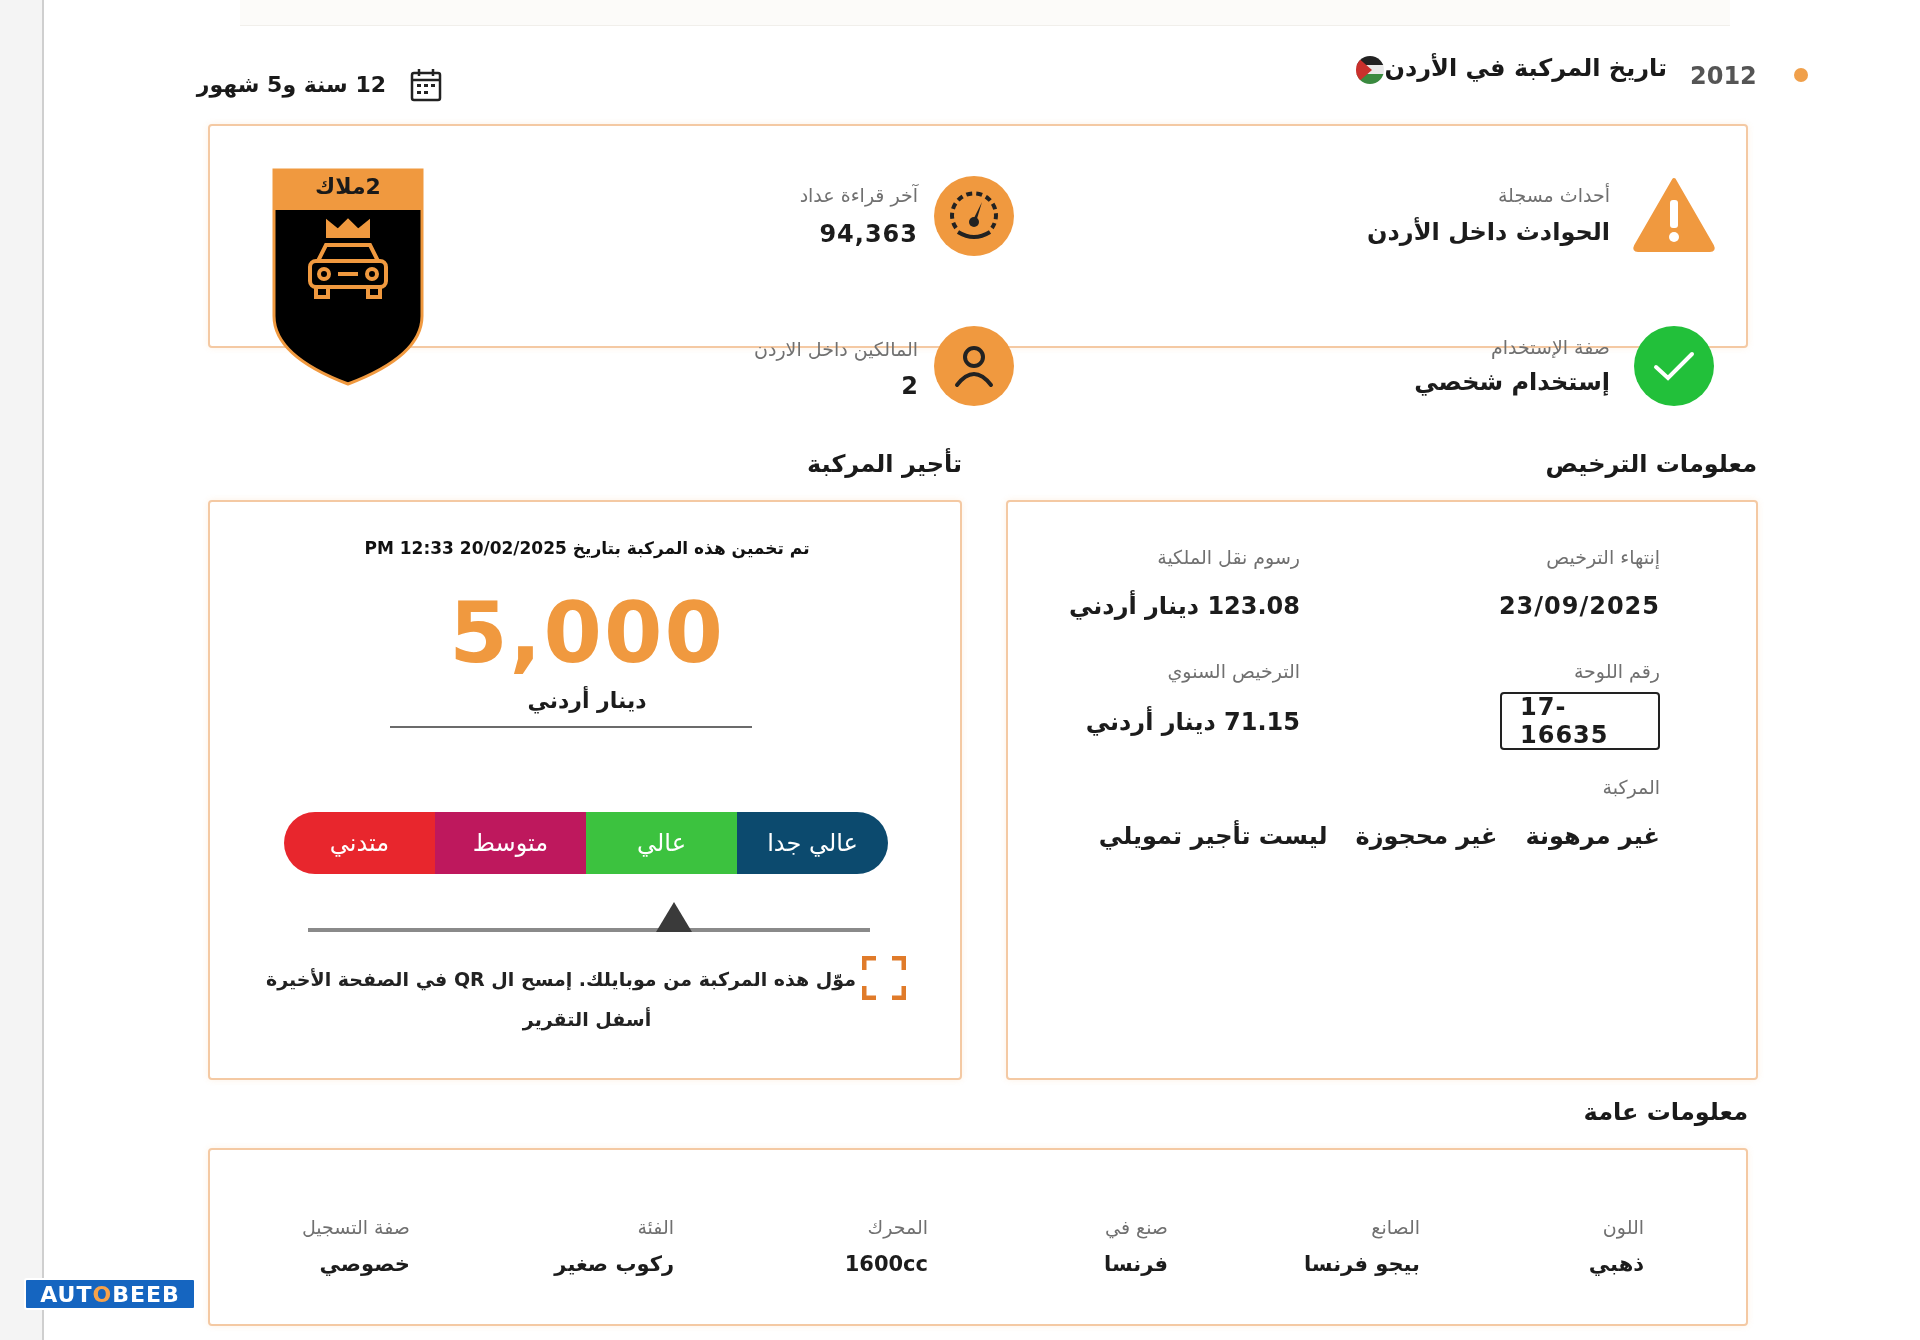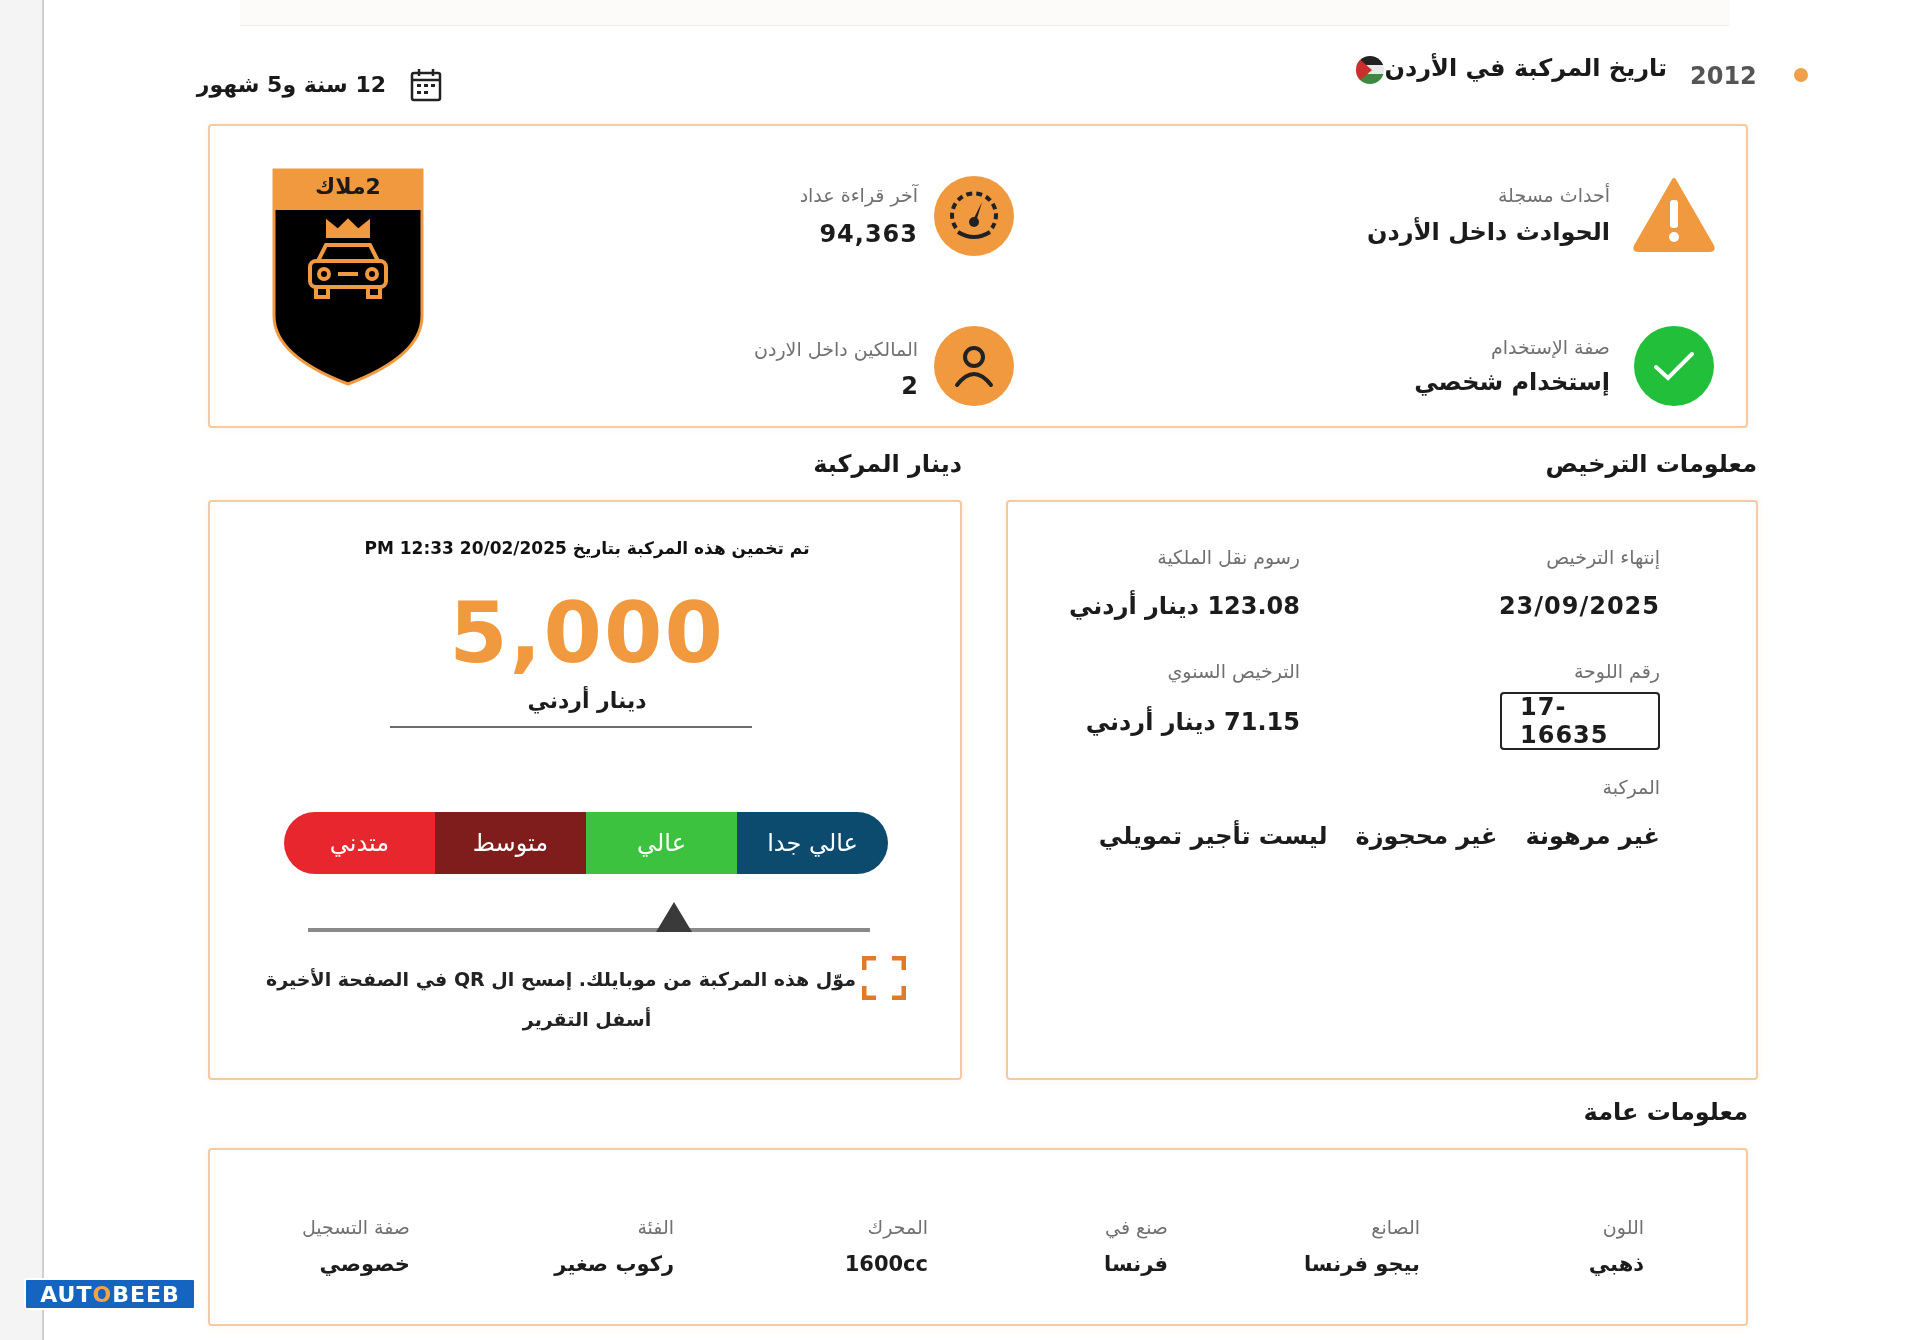--- a/index.html
+++ b/index.html
@@ -120,21 +120,21 @@
         <rect x="7" y="16" width="4" height="3"></rect>
         <rect x="14" y="16" width="4" height="3"></rect>
         <rect x="21" y="16" width="4" height="3"></rect>
         <rect x="7" y="23" width="4" height="3"></rect>
         <rect x="14" y="23" width="4" height="3"></rect>
       </g>
   </svg>
 </div>
 <div class="abs hdr-age rtl" style="right:1534px; top:72px;">12 سنة و5 شهور</div>
 
-<div class="card" style="left:208px; top:124px; width:1540px; height:304px;">
+<div class="card" style="left:208px; top:124px; width:1540px; height:224px;">
 
   <div class="badge-shield" style="left:60px; top:40px;">
     <svg width="156" height="222" viewBox="0 0 156 222">
       <path d="M4 4 H152 V150 Q152 190 78 218 Q4 190 4 150 Z" fill="#000" stroke="#f0993f" stroke-width="3"></path>
       <rect x="4" y="4" width="148" height="40" fill="#f0993f"></rect>
       <g transform="translate(78 95)" fill="none" stroke="#f0993f" stroke-width="4">
         <path d="M-20 -25 L-20 -38 L-10 -30 L0 -40 L10 -30 L20 -38 L20 -25 Z" fill="#f0993f"></path>
         <path d="M-30 0 L-22 -16 H22 L30 0 Z"></path>
         <rect x="-38" y="0" width="76" height="26" rx="6"></rect>
         <circle cx="-24" cy="13" r="5"></circle>
@@ -180,32 +180,32 @@
     <svg width="50" height="50" viewBox="0 0 50 50">
       <circle cx="25" cy="16" r="9" fill="none" stroke="#222" stroke-width="4"></circle>
       <path d="M8 44 Q25 22 42 44" fill="none" stroke="#222" stroke-width="4" stroke-linecap="round"></path>
     </svg>
   </div>
   <div class="abs label rtl" style="right:828px; top:212px;">المالكين داخل الاردن</div>
   <div class="abs value" style="right:828px; top:246px;">2</div>
 </div>
 
 <div class="abs section-title rtl" style="right:163px; top:450px;">معلومات الترخيص</div>
-<div class="abs section-title rtl" style="right:958px; top:450px;">دينار المركبة</div>
+<div class="abs section-title rtl" style="right:958px; top:450px;">تأجير المركبة</div>
 
 <div class="card" style="left:208px; top:500px; width:754px; height:580px;">
   <div class="abs val-date rtl" style="left:0; width:754px; top:36px;">تم تخمين هذه المركبة بتاريخ 20/02/2025 12:33 PM</div>
   <div class="abs val-amount" style="left:0; width:754px; top:82px;">5,000</div>
   <div class="abs val-currency rtl" style="left:0; width:754px; top:186px;">دينار أردني</div>
   <div class="abs val-rule" style="left:180px; width:362px; top:224px;"></div>
 
   <div class="abs scale-bar" style="left:74px; width:604px; top:310px;">
     <div class="scale-seg" style="background:#0c4a6e;">عالي جدا</div>
     <div class="scale-seg" style="background:#3cc23f;">عالي</div>
-    <div class="scale-seg" style="background:#7f1d1d;">متوسط</div>
+    <div class="scale-seg" style="background:#be185d;">متوسط</div>
     <div class="scale-seg" style="background:#e8262d;">متدني</div>
   </div>
 
   <div class="abs slider-line" style="left:98px; width:562px; top:426px;"></div>
   <div class="abs slider-thumb" style="left:446px; top:400px;"></div>
 
   <div class="abs" style="left:652px; top:454px; width:44px; height:44px;">
     <svg width="44" height="44" viewBox="0 0 44 44" fill="none" stroke="#e07b2a" stroke-width="5">
       <polyline points="2,14 2,2 14,2"></polyline>
         <polyline points="30,2 42,2 42,14"></polyline>

